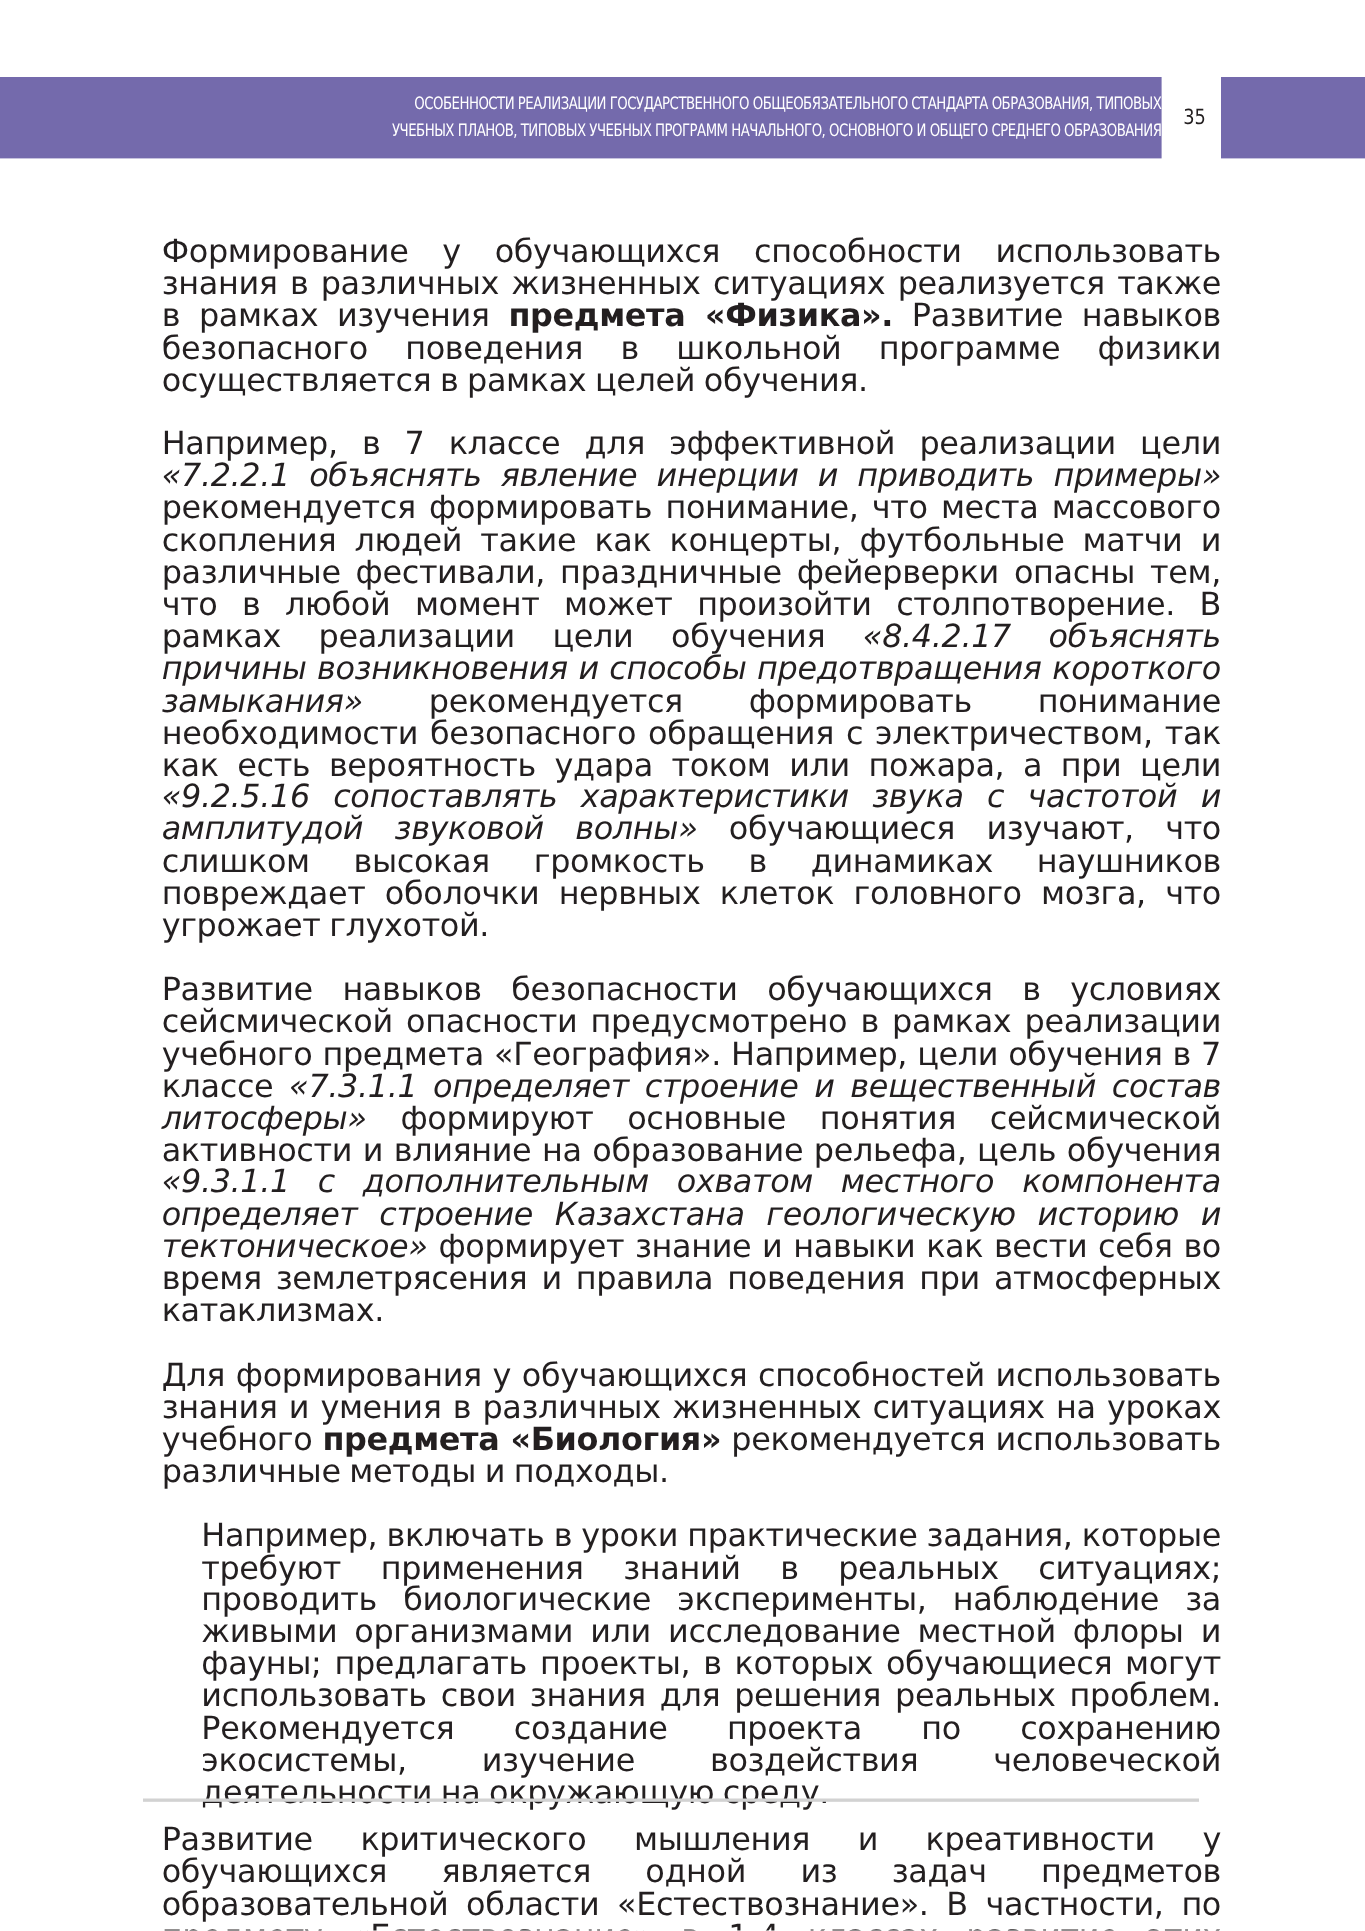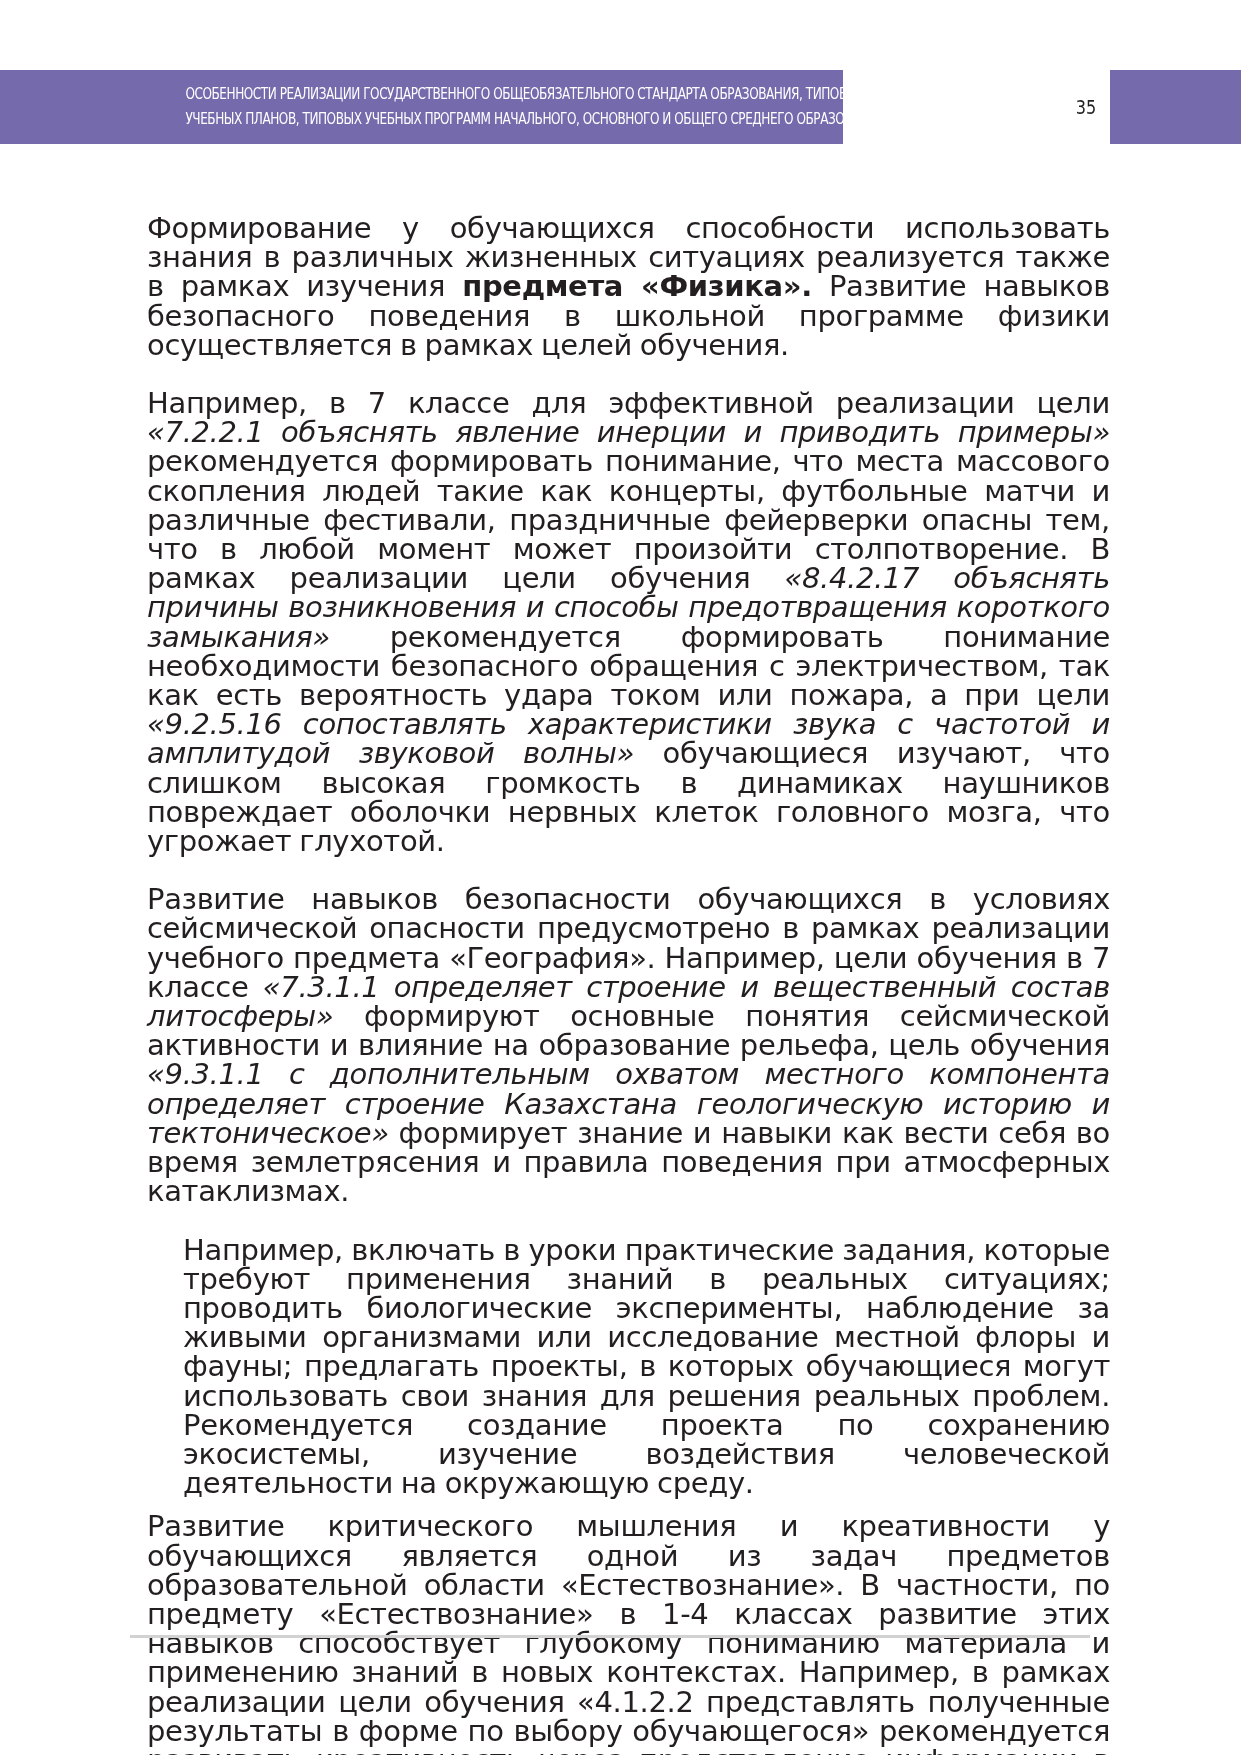--- a/index.html
+++ b/index.html
@@ -1,23 +1,23 @@
 <!DOCTYPE html>
 <html><head>
 <meta charset="utf-8">
 <style>
   html, body { margin: 0; padding: 0; }
   body {
     width: 1241px; height: 1755px; background: #ffffff; position: relative; overflow: hidden;
     font-family: "Liberation Sans", "DejaVu Sans", sans-serif; color: #231f20;
   }
   .header-bar {
-    position: absolute; left: 0; top: 70px; width: 843px; height: 74px;
+    position: absolute; left: 0; top: 70px; width: 1056px; height: 74px;
     background: #746aac;
-    display: flex; flex-direction: column; justify-content: center; 
+    display: flex; flex-direction: column; justify-content: center; align-items: flex-end;
     box-sizing: border-box;
   }
   .header-line {
     color: #ffffff; font-family: "DejaVu Sans", sans-serif; font-size: 15.5px;
     letter-spacing: -0.6px; text-transform: uppercase; line-height: 25px;
     transform: scaleX(0.78); transform-origin: right center; white-space: nowrap;
   }
   .page-number {
     position: absolute; left: 1062px; top: 70px; width: 48px; height: 74px;
     display: flex; align-items: center; justify-content: center;
@@ -54,20 +54,23 @@
 <div class="content">
   <p>
     <span>Формирование у обучающихся способности использовать знания в различных жизненных ситуациях реализуется также в рамках изучения </span><strong>предмета «Физика».</strong><span> Развитие навыков безопасного поведения в школьной программе физики осуществляется в рамках целей обучения.</span>
   </p>
   <p>
     <span>Например, в 7 классе для эффективной реализации цели </span><em>«7.2.2.1 объяснять явление инерции и приводить примеры»</em><span> рекомендуется формировать понимание, что места массового скопления людей такие как концерты, футбольные матчи и различные фестивали, праздничные фейерверки опасны тем, что в любой момент может произойти столпотворение. В рамках реализации цели обучения </span><em>«8.4.2.17 объяснять причины возникновения и способы предотвращения короткого замыкания»</em><span> рекомендуется формировать понимание необходимости безопасного обращения с электричеством, так как есть вероятность удара током или пожара, а при цели </span><em>«9.2.5.16 сопоставлять характеристики звука с частотой и амплитудой звуковой волны»</em><span> обучающиеся изучают, что слишком высокая громкость в динамиках наушников повреждает оболочки нервных клеток головного мозга, что угрожает глухотой.</span>
   </p>
   <p>
     <span>Развитие навыков безопасности обучающихся в условиях сейсмической опасности предусмотрено в рамках реализации учебного предмета «География». Например, цели обучения в 7 классе </span><em>«7.3.1.1 определяет строение и вещественный состав литосферы»</em><span> формируют основные понятия сейсмической активности и влияние на образование рельефа, цель обучения </span><em>«9.3.1.1 с дополнительным охватом местного компонента определяет строение Казахстана геологическую историю и тектоническое»</em><span> формирует знание и навыки как вести себя во время землетрясения и правила поведения при атмосферных катаклизмах.</span>
   </p>
+  <p>
+    <span>Для формирования у обучающихся способностей использовать знания и умения в различных жизненных ситуациях на уроках учебного </span><strong>предмета «Биология»</strong><span> рекомендуется использовать различные методы и подходы.</span>
+  </p>
   <p class="tight">
     <span>Например, включать в уроки практические задания, которые требуют применения знаний в реальных ситуациях; проводить биологические эксперименты, наблюдение за живыми организмами или исследование местной флоры и фауны; предлагать проекты, в которых обучающиеся могут использовать свои знания для решения реальных проблем. Рекомендуется создание проекта по сохранению экосистемы, изучение воздействия человеческой деятельности на окружающую среду.</span>
   </p>
   <p>
     <span>Развитие критического мышления и креативности у обучающихся является одной из задач предметов образовательной области «Естествознание». В частности, по предмету «Естествознание» в 1-4 классах развитие этих навыков способствует глубокому пониманию материала и применению знаний в новых контекстах. Например, в рамках реализации цели обучения «4.1.2.2 представлять полученные результаты в форме по выбору обучающегося» рекомендуется развивать креативность через представление информации в удобной форме: презентации, постера, видеосюжета и т.д.</span>
   </p>
 </div>
 
 <div class="footer-rule"></div>
 

